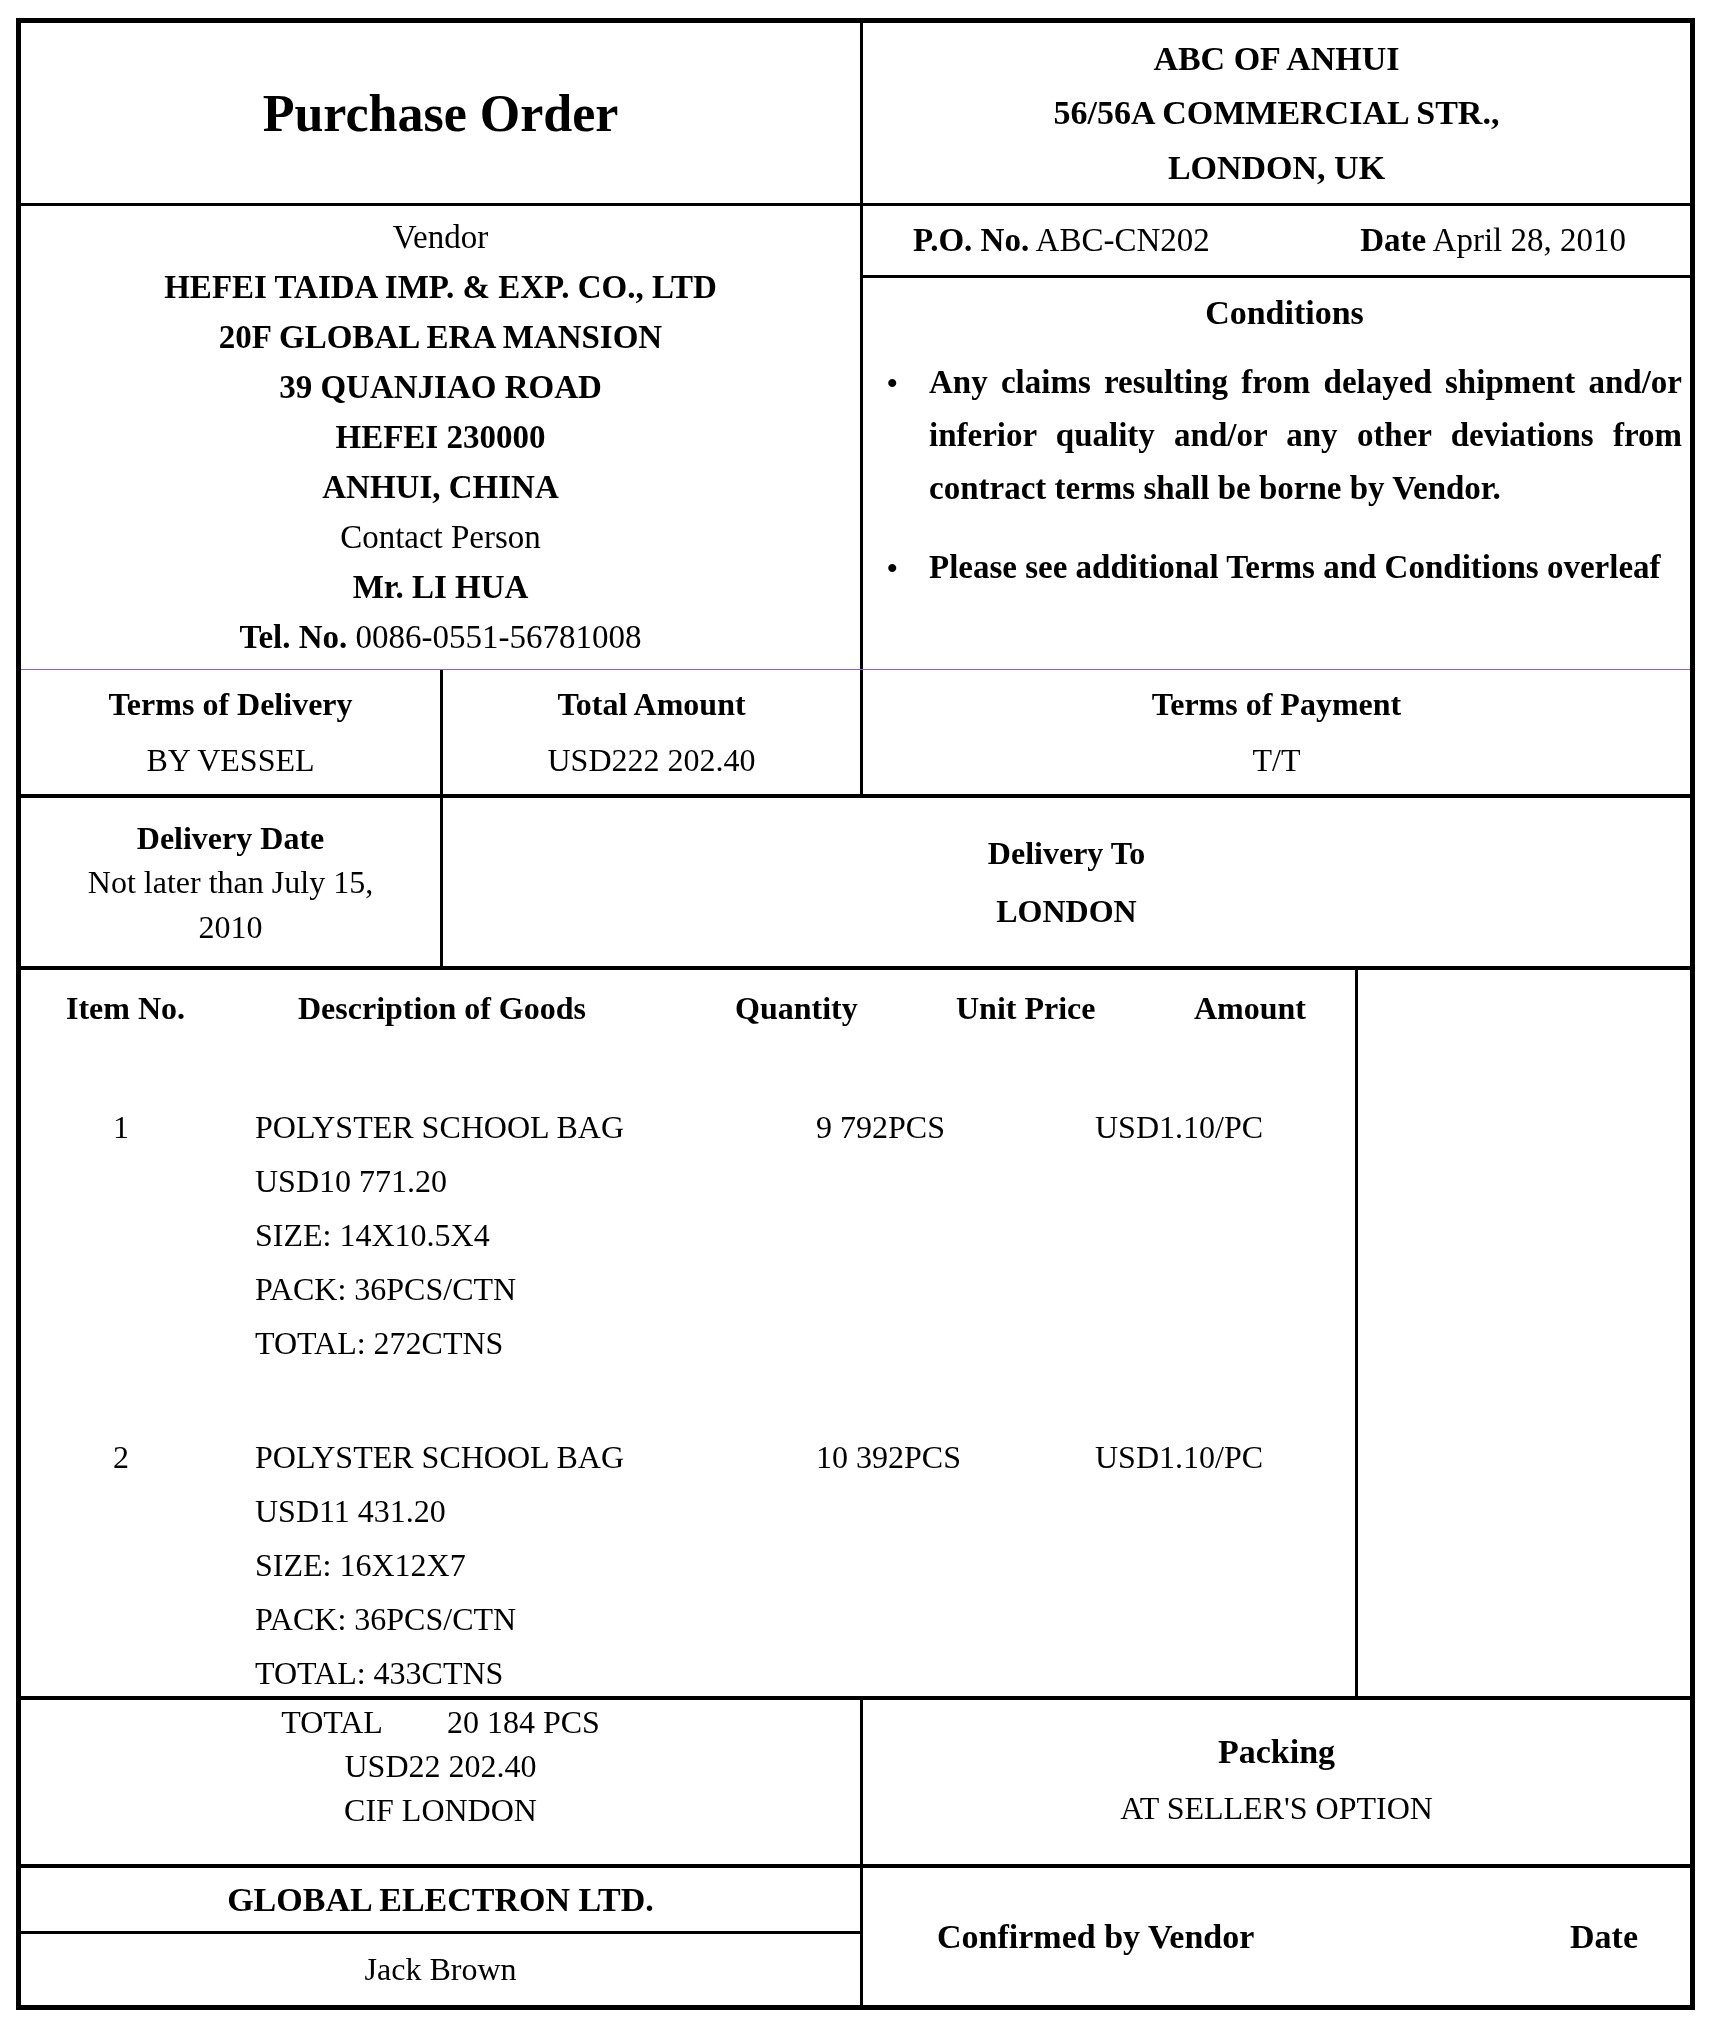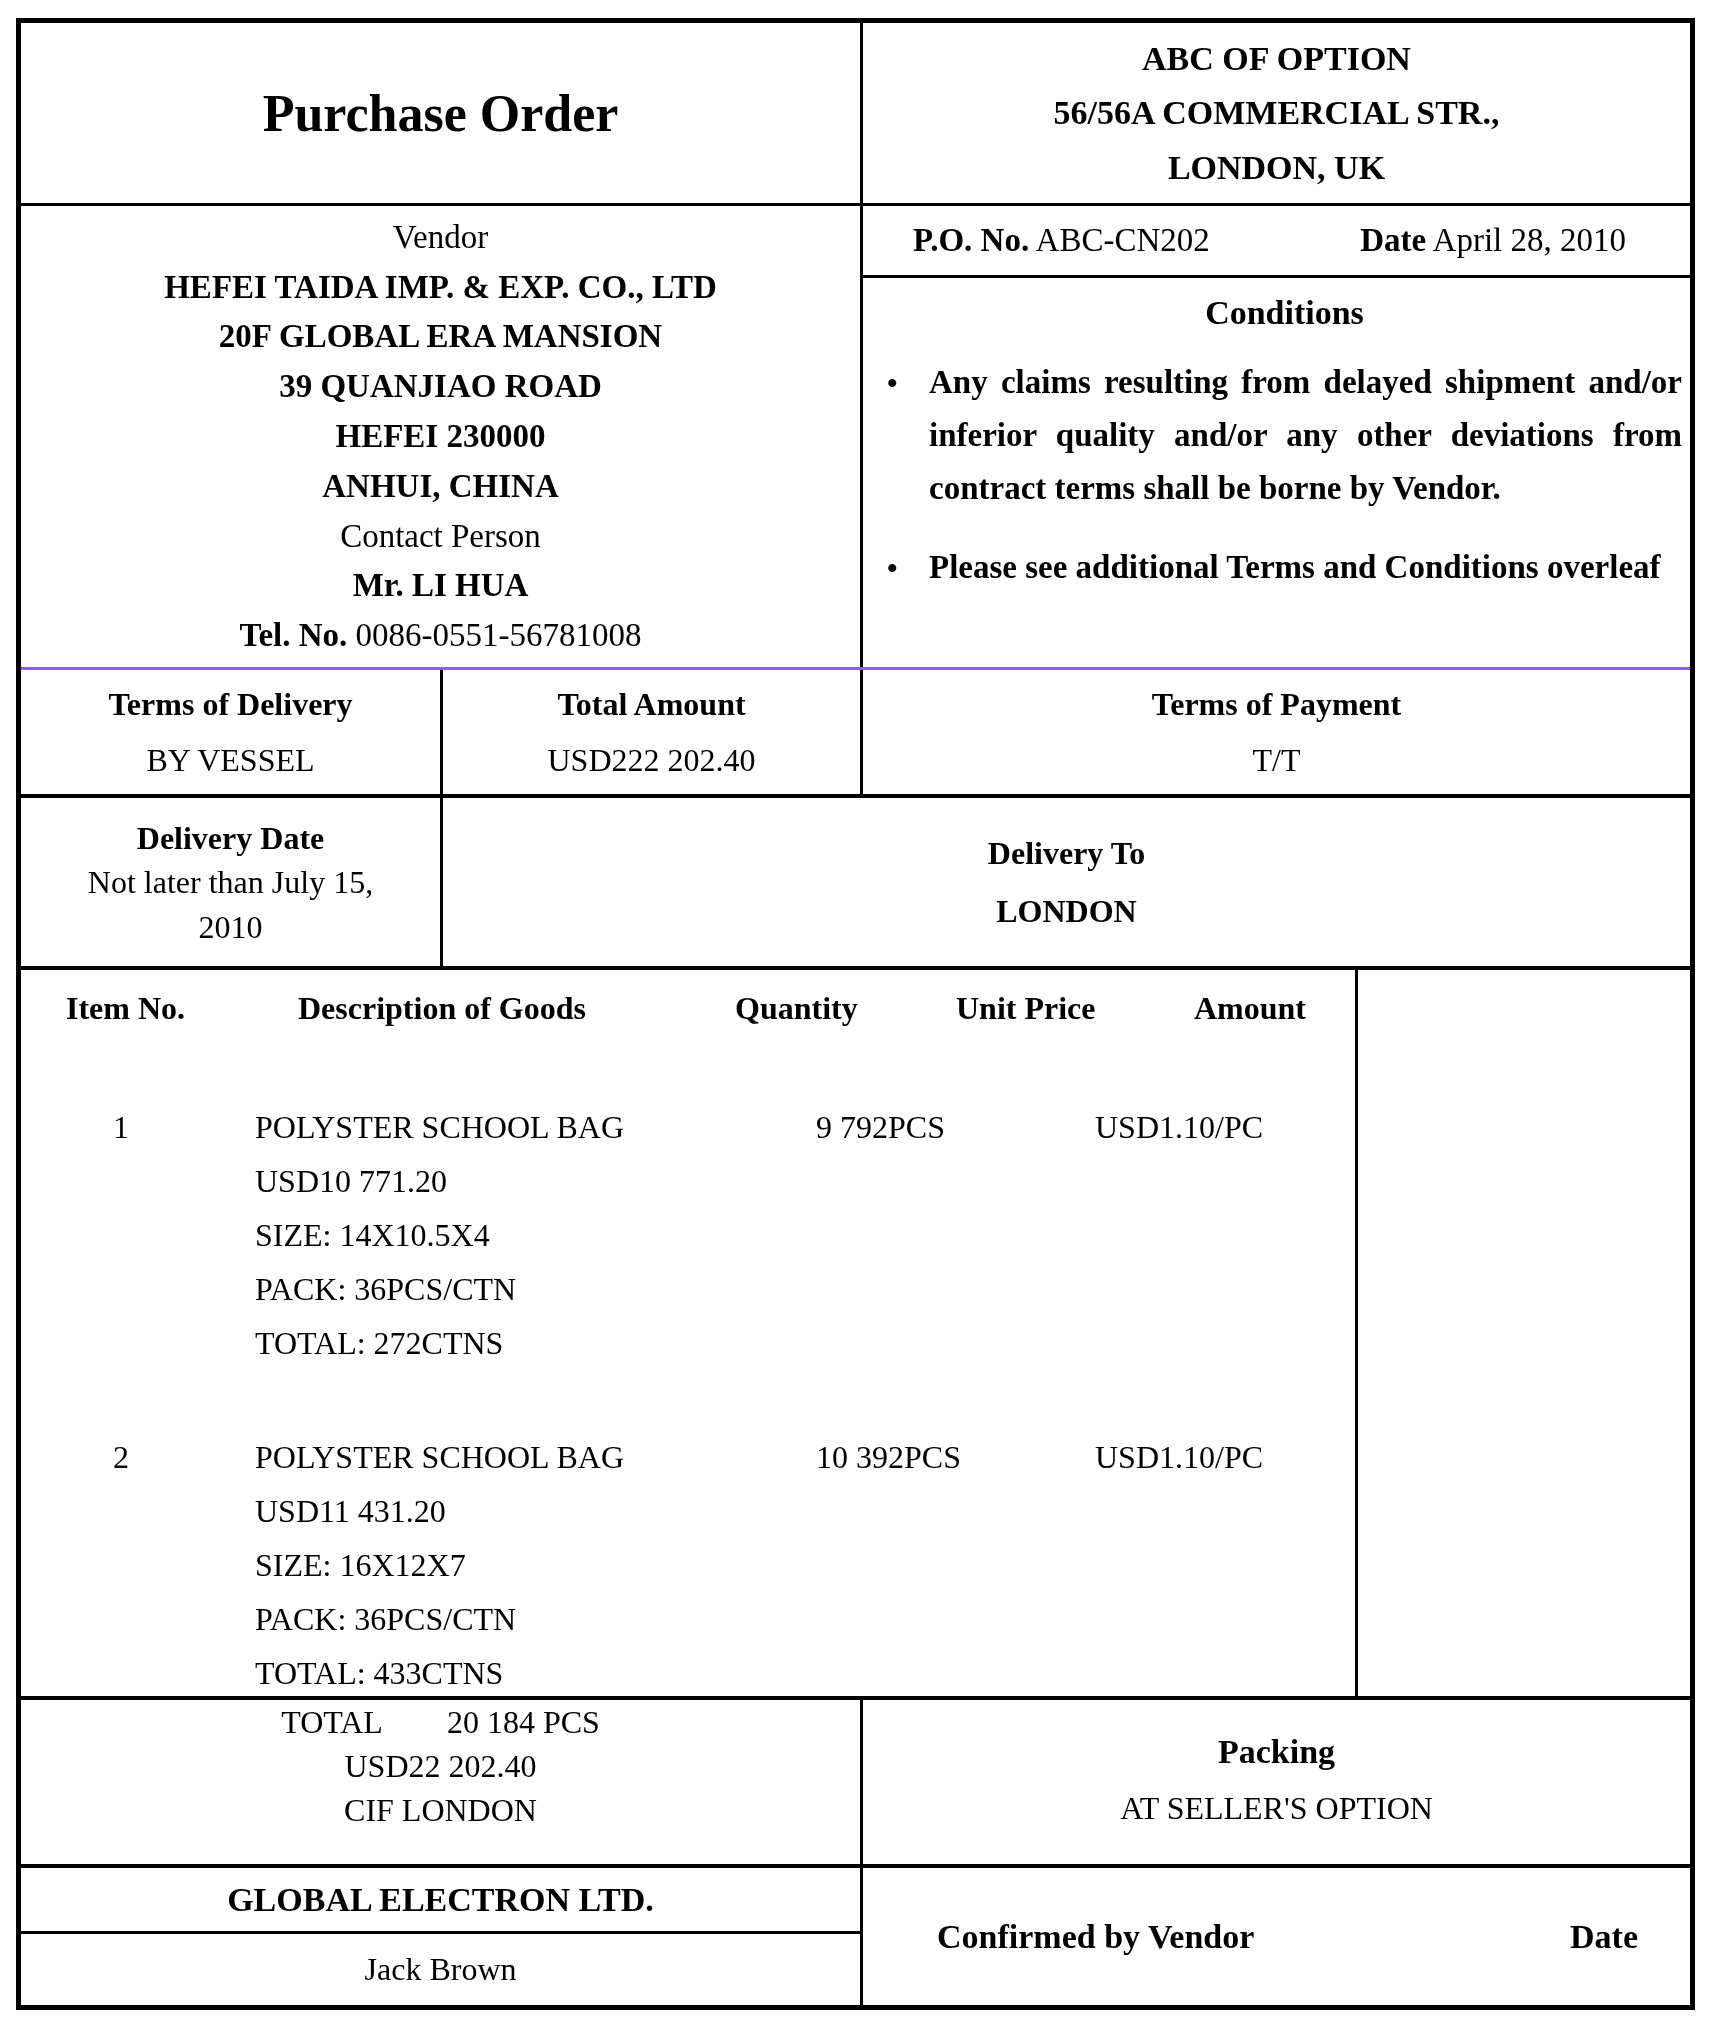--- a/index.html
+++ b/index.html
@@ -28,21 +28,21 @@
     width:842px;border-right:3px solid #000;
     display:flex;align-items:center;justify-content:center;
     font-size:52px;font-weight:bold;
   }
   .addr-cell{
     flex:1;display:flex;flex-direction:column;justify-content:space-evenly;
     text-align:center;font-weight:bold;font-size:34px;
   }
 
   
-  .r2{height:464px;border-bottom:3px solid #8b5cf6;}
+  .r2{height:464px;border-bottom:1px solid #8b5cf6;}
   .vendor-cell{
     width:842px;border-right:3px solid #000;
     display:flex;flex-direction:column;justify-content:space-evenly;
     text-align:center;font-size:33px;
   }
   .right-stack{flex:1;display:flex;flex-direction:column;}
   .po-row{
     height:72px;border-bottom:3px solid #000;
     display:flex;align-items:center;justify-content:space-between;
     padding:0 64px 0 50px;font-size:33px;
@@ -126,21 +126,21 @@
 </style>
 </head>
 <body>
 
 <div class="page">
   <div class="doc">
 
     <div class="row r1">
       <div class="title-cell">Purchase Order</div>
       <div class="addr-cell">
-        <div>ABC OF OPTION</div>
+        <div>ABC OF ANHUI</div>
         <div>56/56A COMMERCIAL STR.,</div>
         <div>LONDON, UK</div>
       </div>
     </div>
 
     <div class="row r2">
       <div class="vendor-cell">
         <div>Vendor</div>
         <div class="b">HEFEI TAIDA IMP. &amp; EXP. CO., LTD</div>
         <div class="b">20F GLOBAL ERA MANSION</div>

